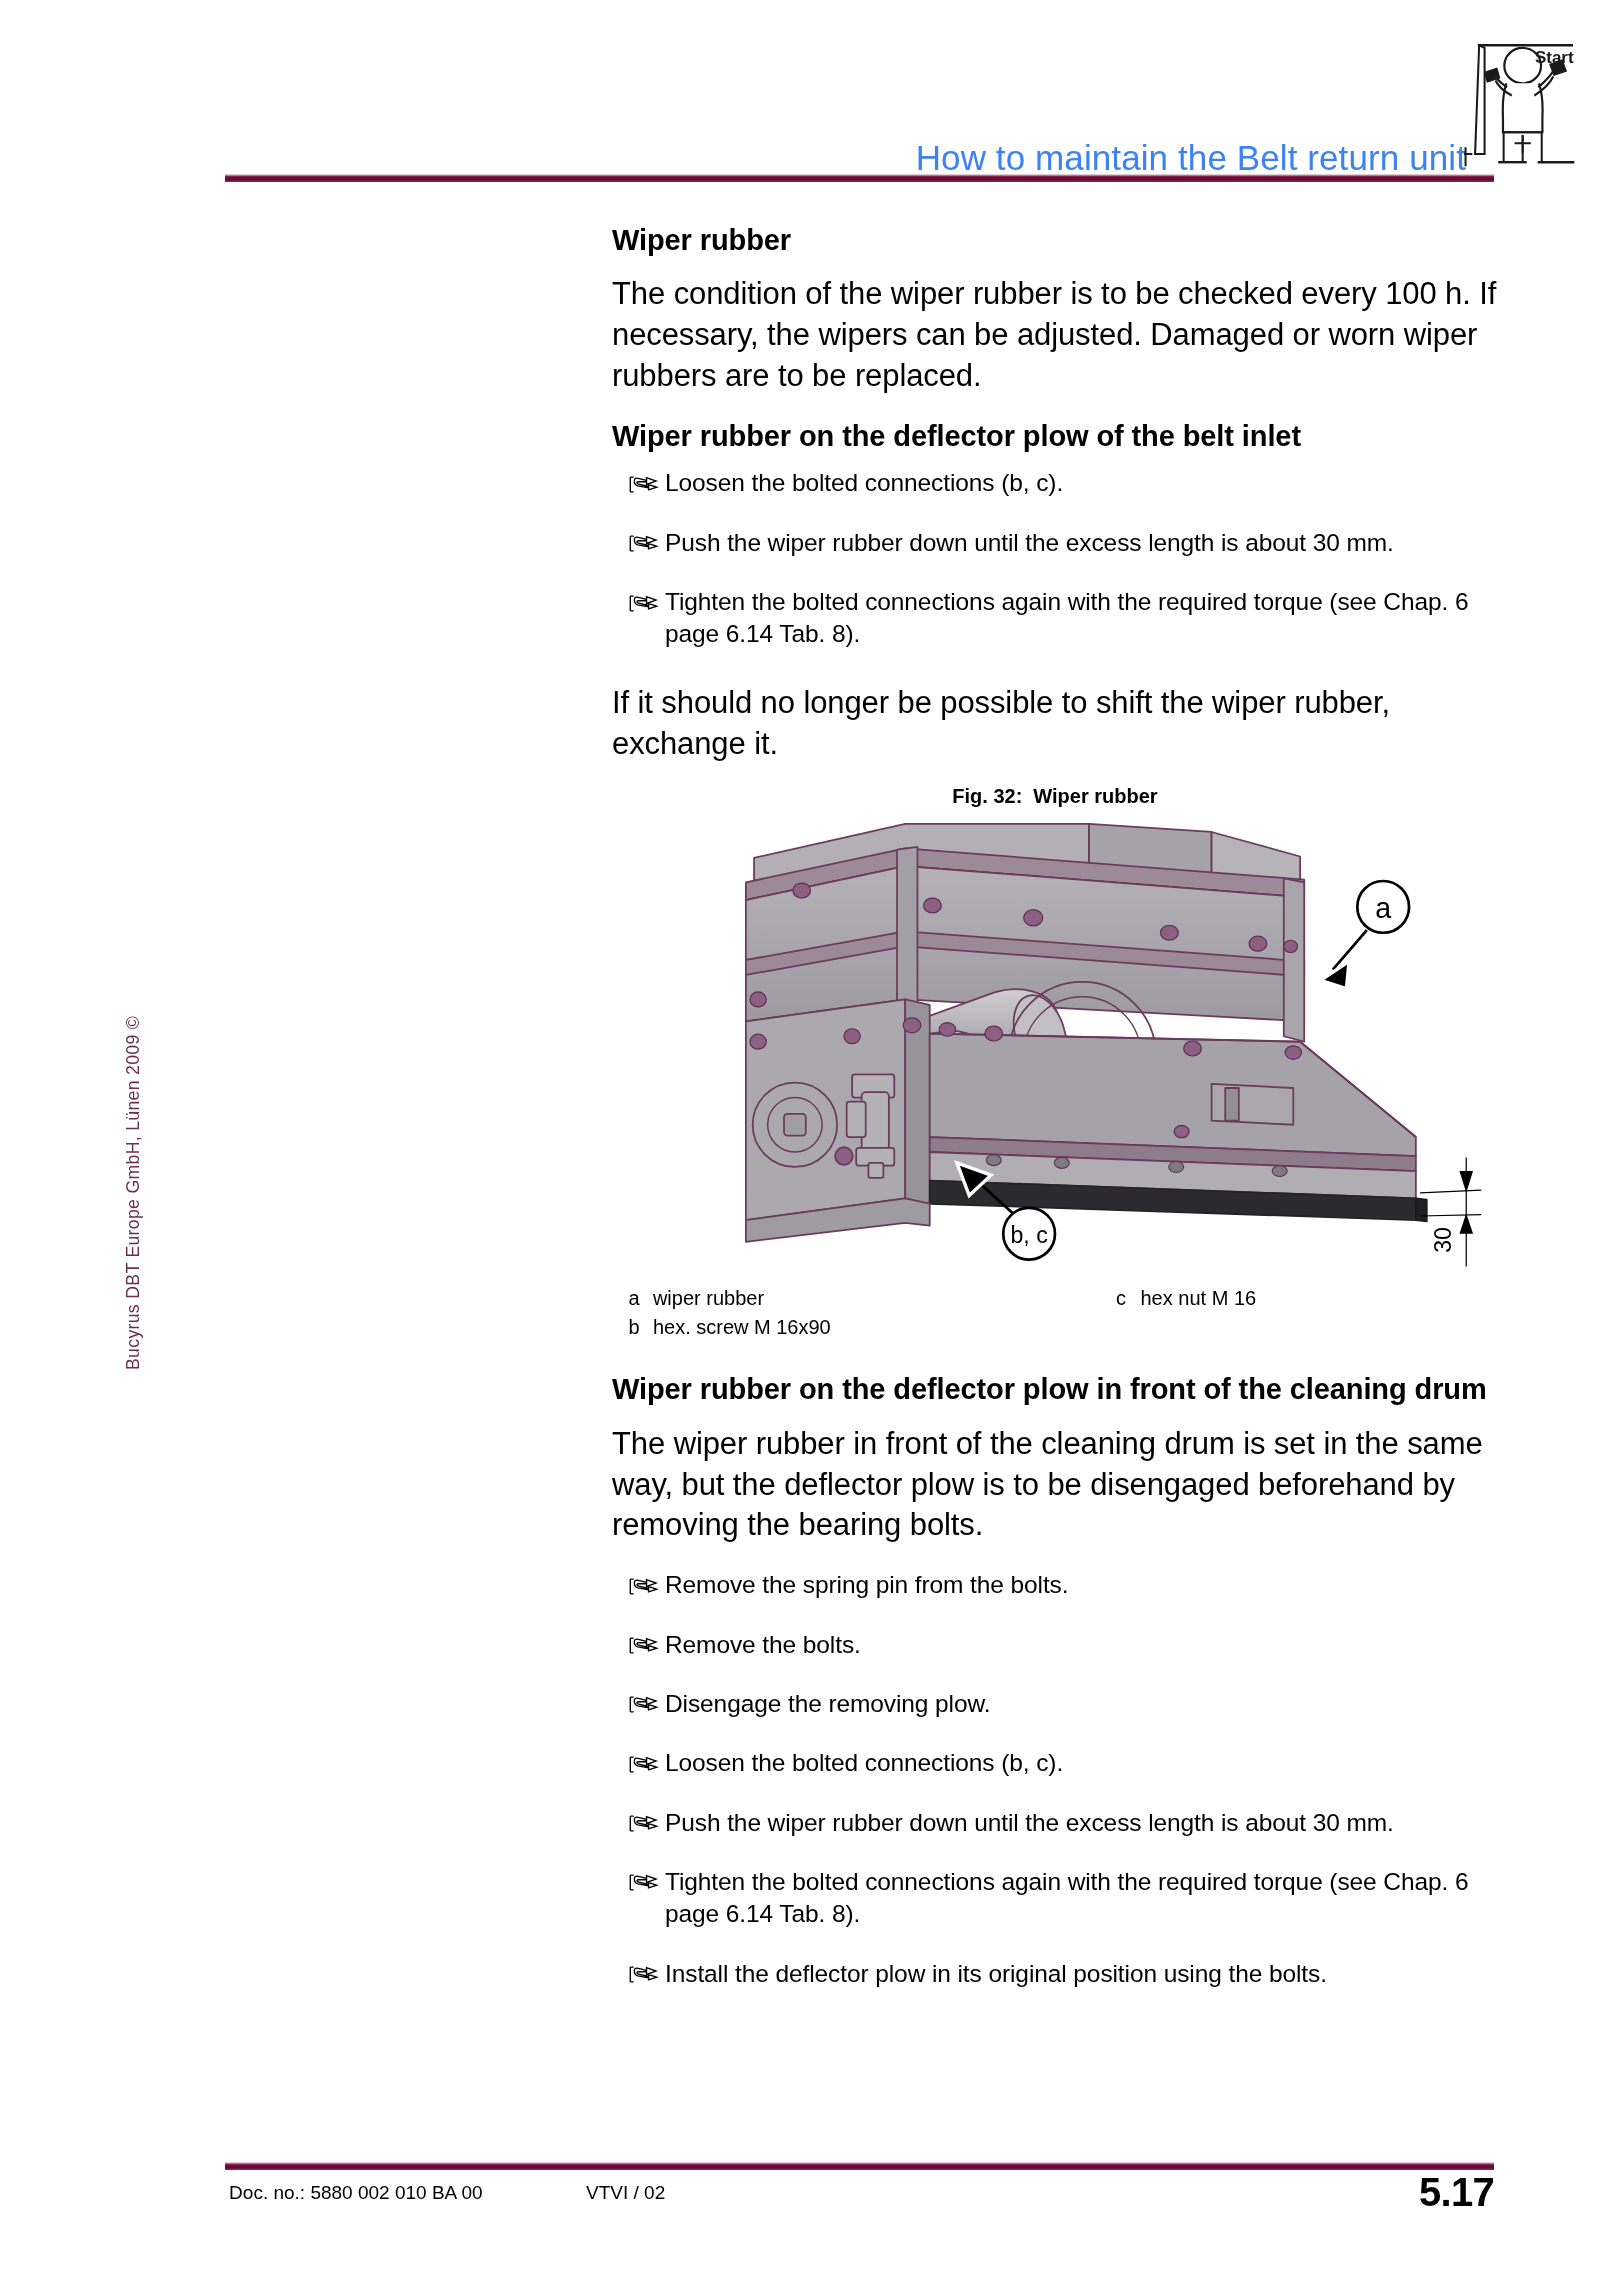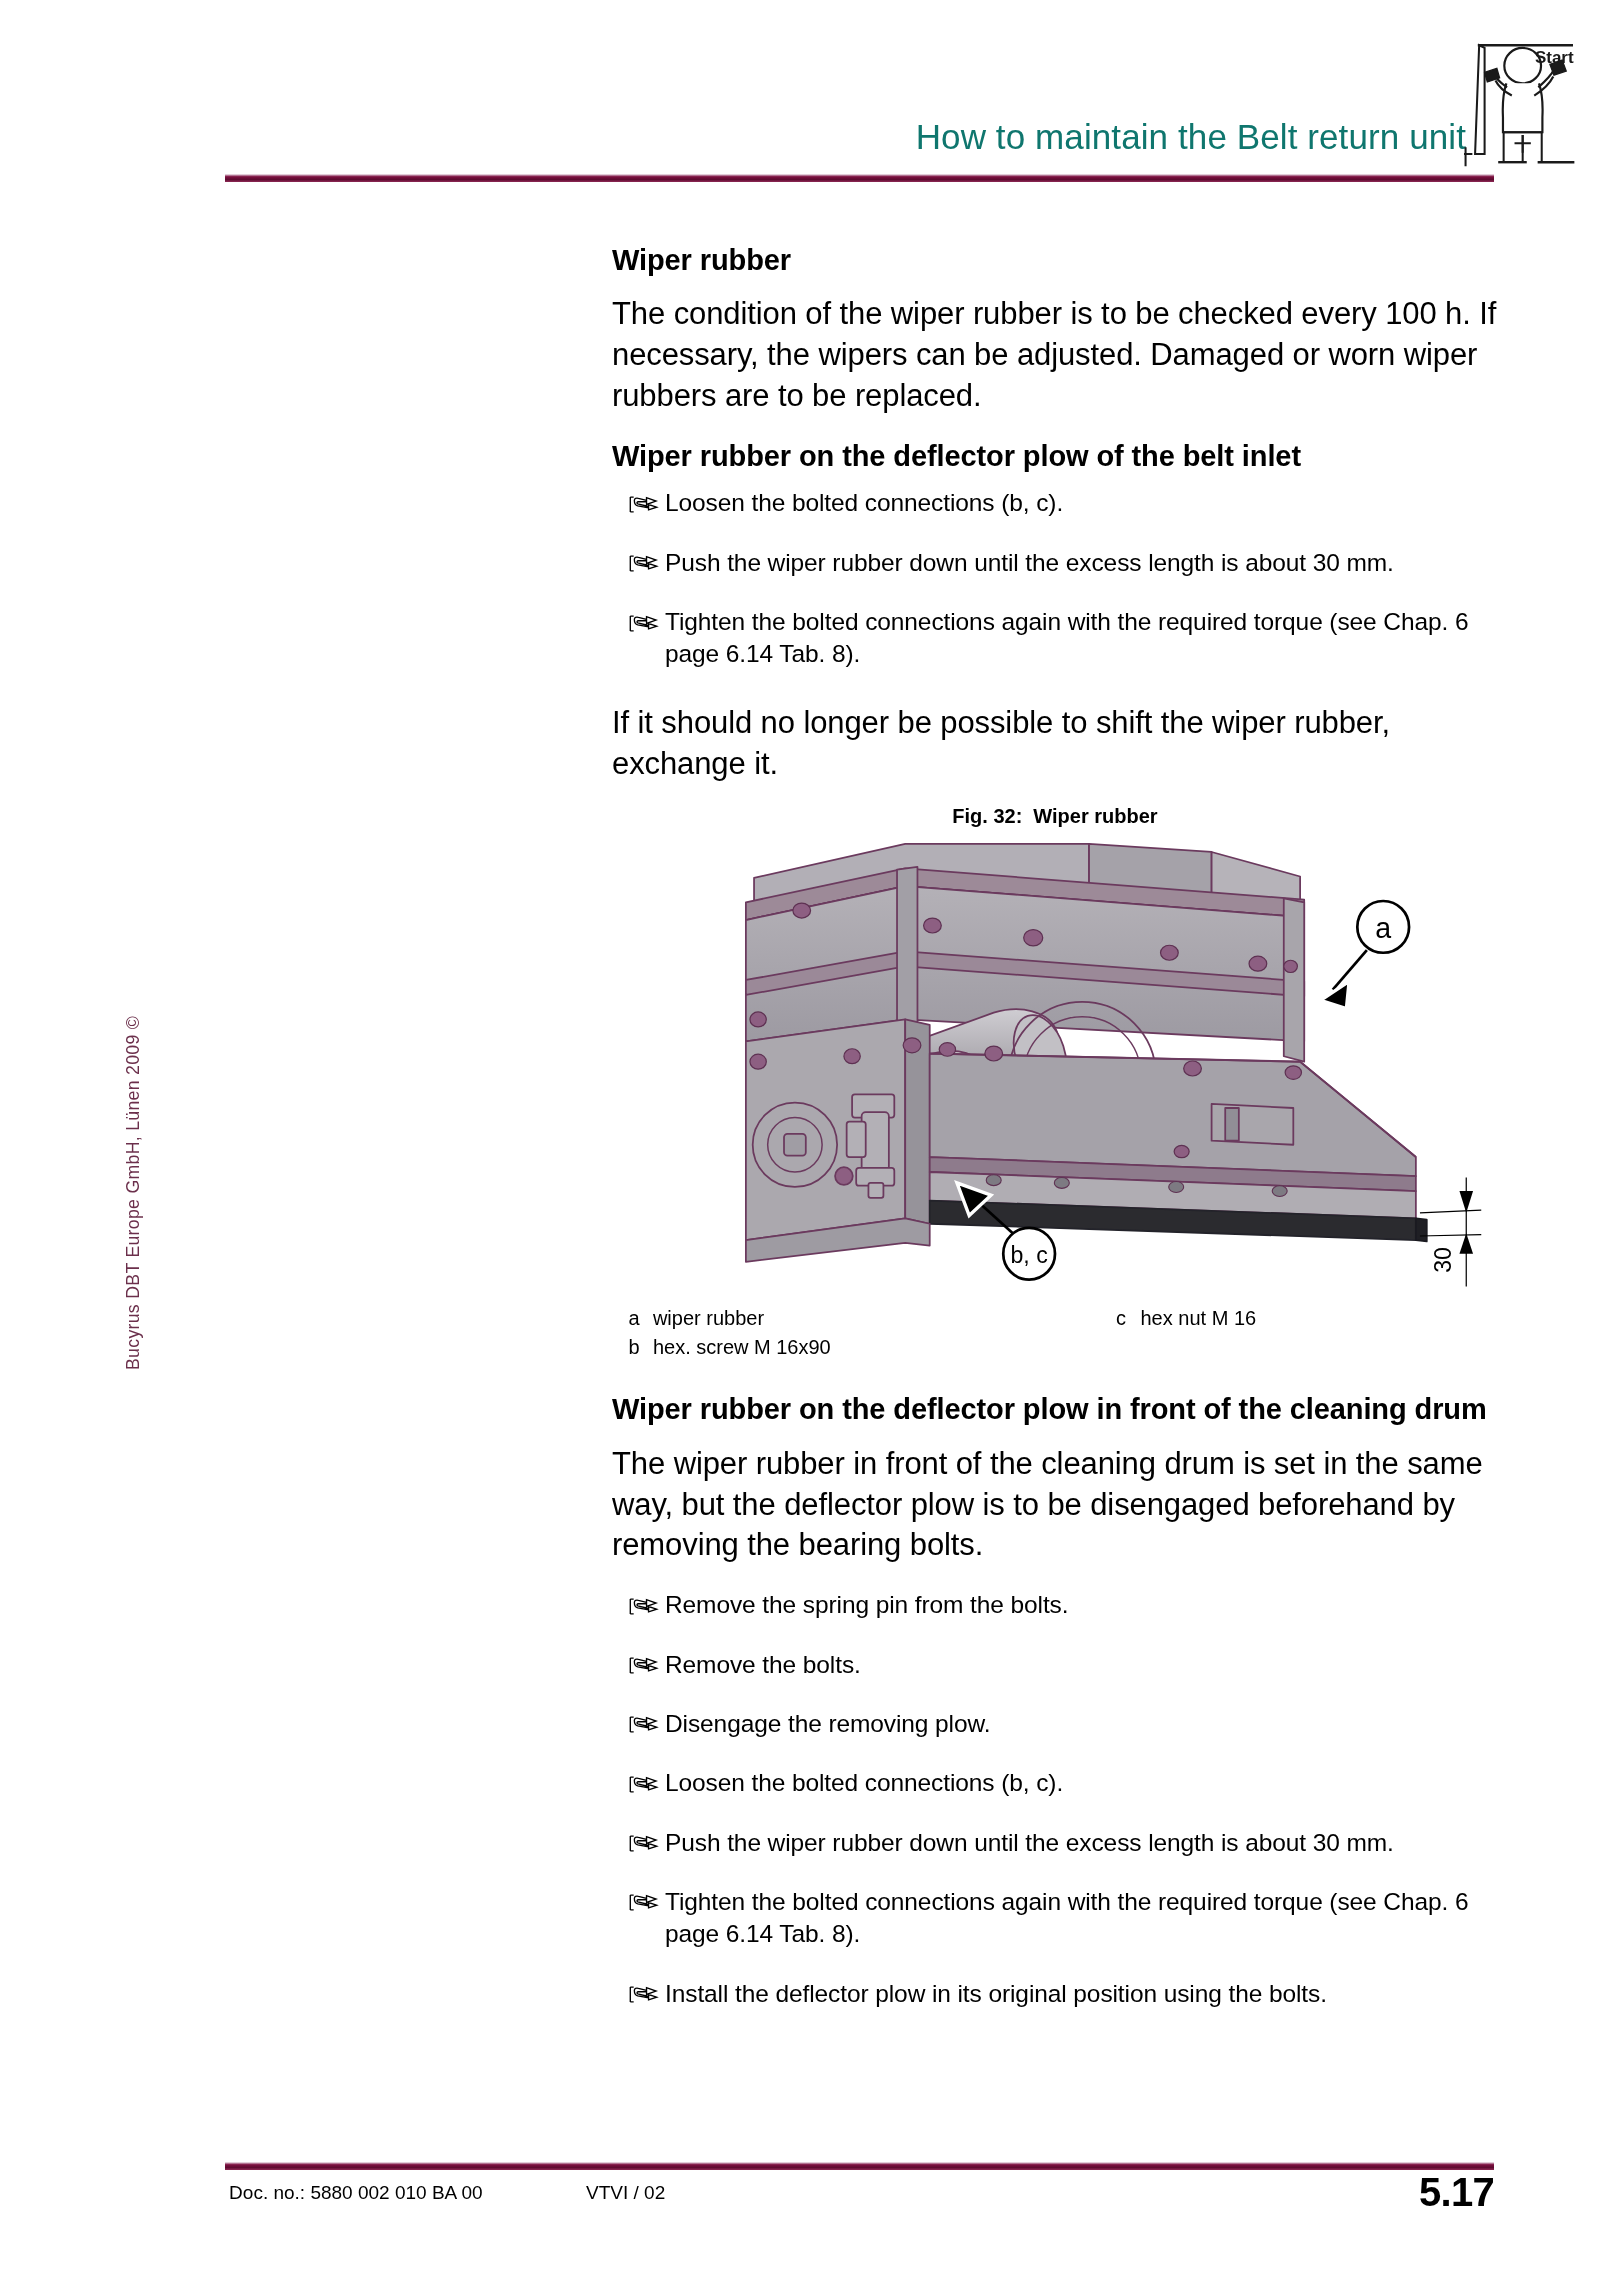--- a/index.html
+++ b/index.html
@@ -27,26 +27,26 @@
   .header {
     position: absolute;
     left: 225px;
     top: 119px;
     width: 1268px;
     height: 61px;
   }
   .header-title {
     position: absolute;
     right: 27px;
-    bottom: 23px;
+    bottom: 2px;
     font-size: 35px;
     font-weight: 400;
     letter-spacing: 0.1px;
     white-space: nowrap;
-    color: #0f766e;
+    color: #3b82f6;
   }
   .rule-top {
     position: absolute;
     left: 225px;
     top: 174px;
     width: 1269px;
     height: 7.5px;
     background: linear-gradient(
       to bottom,
       #ffffff 0%,
@@ -98,21 +98,21 @@
     font-size: 17.7px;
     color: #6b2f4b;
     white-space: nowrap;
     letter-spacing: 0.3px;
   }
 
   
   .content {
     position: absolute;
     left: 612px;
-    top: 244px;
+    top: 224px;
     width: 886px;
   }
 
   h2.section-title {
     font-size: 29px;
     font-weight: bold;
     margin: 0 0 17.7px 0;
     line-height: 1.12;
     letter-spacing: -0.1px;
   }

